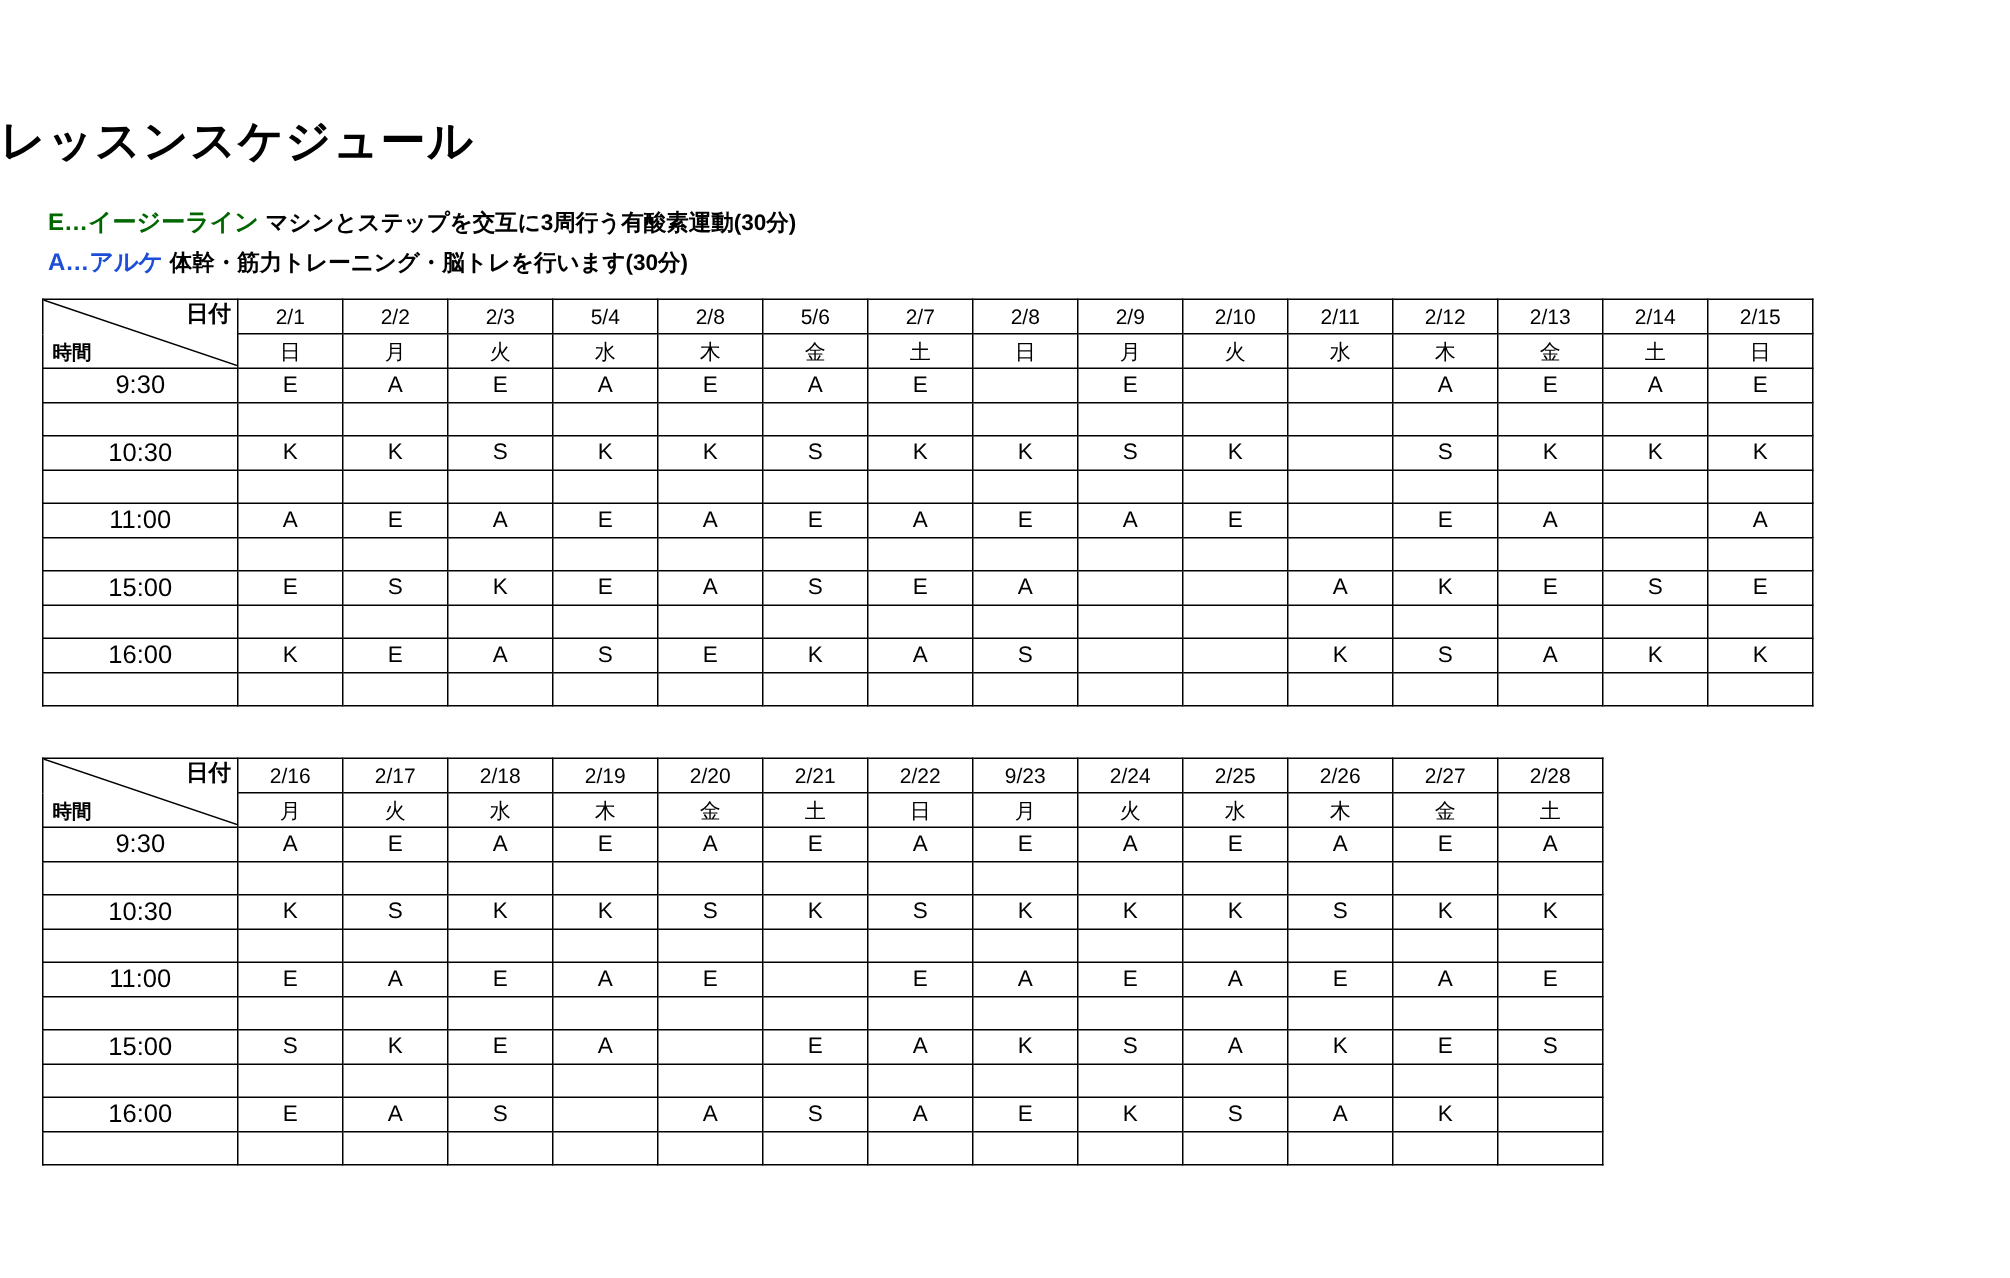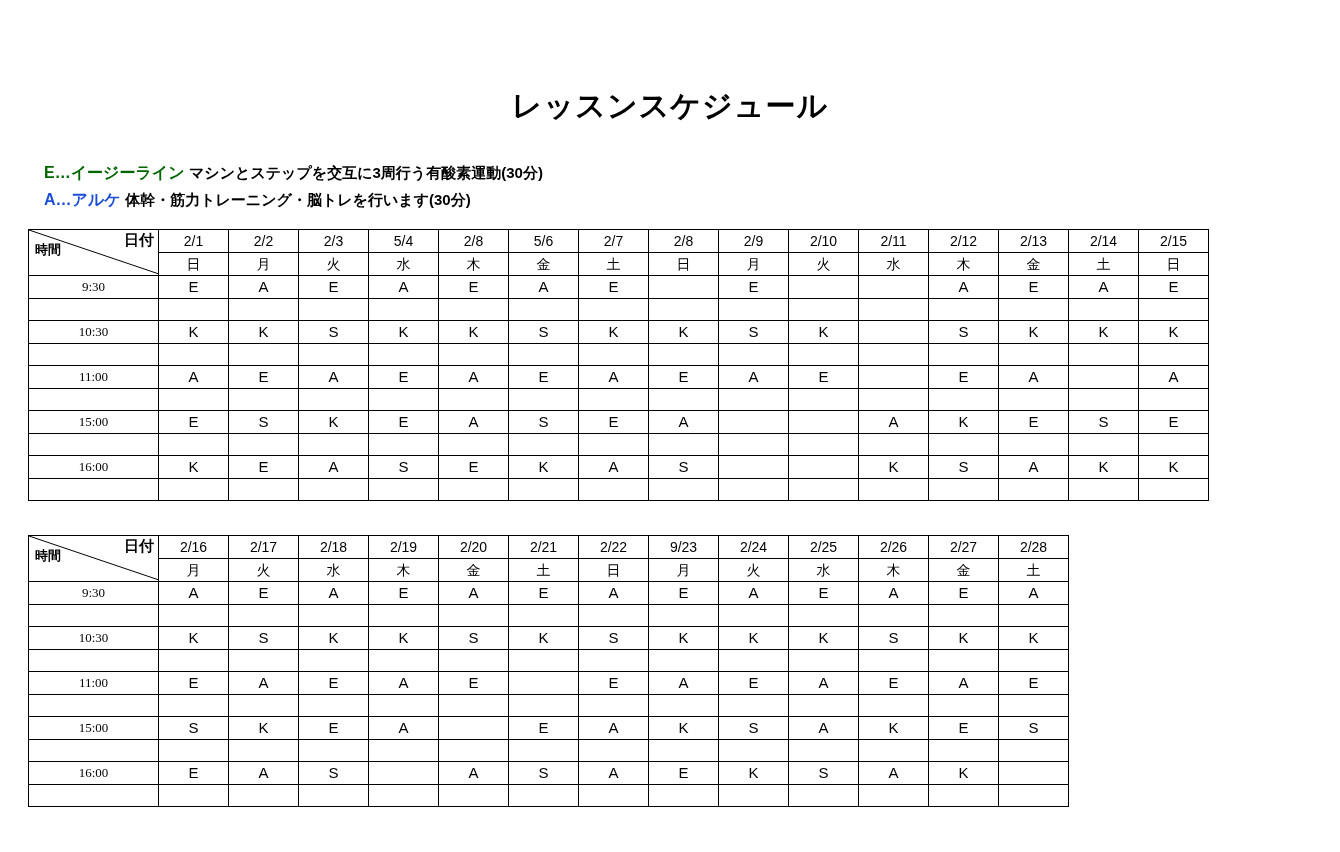--- a/index.html
+++ b/index.html
@@ -9,29 +9,29 @@
   }
   body {
     width: 1340px;
     height: 852px;
     font-family: "Liberation Sans", sans-serif;
     color: #000000;
     position: relative;
     overflow: hidden;
   }
   .page-title {
-    text-align: center;
+    text-align: left;
     font-size: 30px;
     font-weight: bold;
-    margin: 12px;
+    margin: 0;
     padding-top: 74px;
     letter-spacing: 1px;
   }
   .legend {
-    margin: 16px;
+    margin: 4px;
     padding: 16px 0 0 28px;
   }
   .legend-line {
     font-size: 16px;
     font-weight: bold;
     line-height: 27px;
     white-space: nowrap;
   }
   .legend-line .desc {
     color: #000000;
@@ -64,21 +64,21 @@
     position: absolute;
     right: 4px;
     top: 0px;
     font-size: 15px;
     font-weight: bold;
     line-height: 20px;
   }
   td.corner .hdr-time {
     position: absolute;
     left: 6px;
-    bottom: 15px;
+    bottom: 0px;
     font-size: 13px;
     font-weight: bold;
     line-height: 20px;
     margin-top: 44px;
   }
   td.corner .slash {
     position: absolute;
     left: 0; top: 0; right: 0; bottom: 0;
   }
   th.dcol {
@@ -89,26 +89,25 @@
     line-height: 22px;
   }
   th.dow {
     width: 70px;
     font-size: 14px;
     font-weight: bold;
     height: 22px;
     line-height: 22px;
   }
   td.timecell {
-    font-size: 13px;
+    font-size: 17px;
     font-weight: bold;
     height: 26px;
     line-height: 26px;
     text-align: center;
-    font-family: Liberation Serif, serif;
   }
   td.cell {
     font-size: 15px;
     height: 26px;
     line-height: 26px;
   }
   tr.spacer td {
     height: 22px;
     line-height: 22px;
   }

